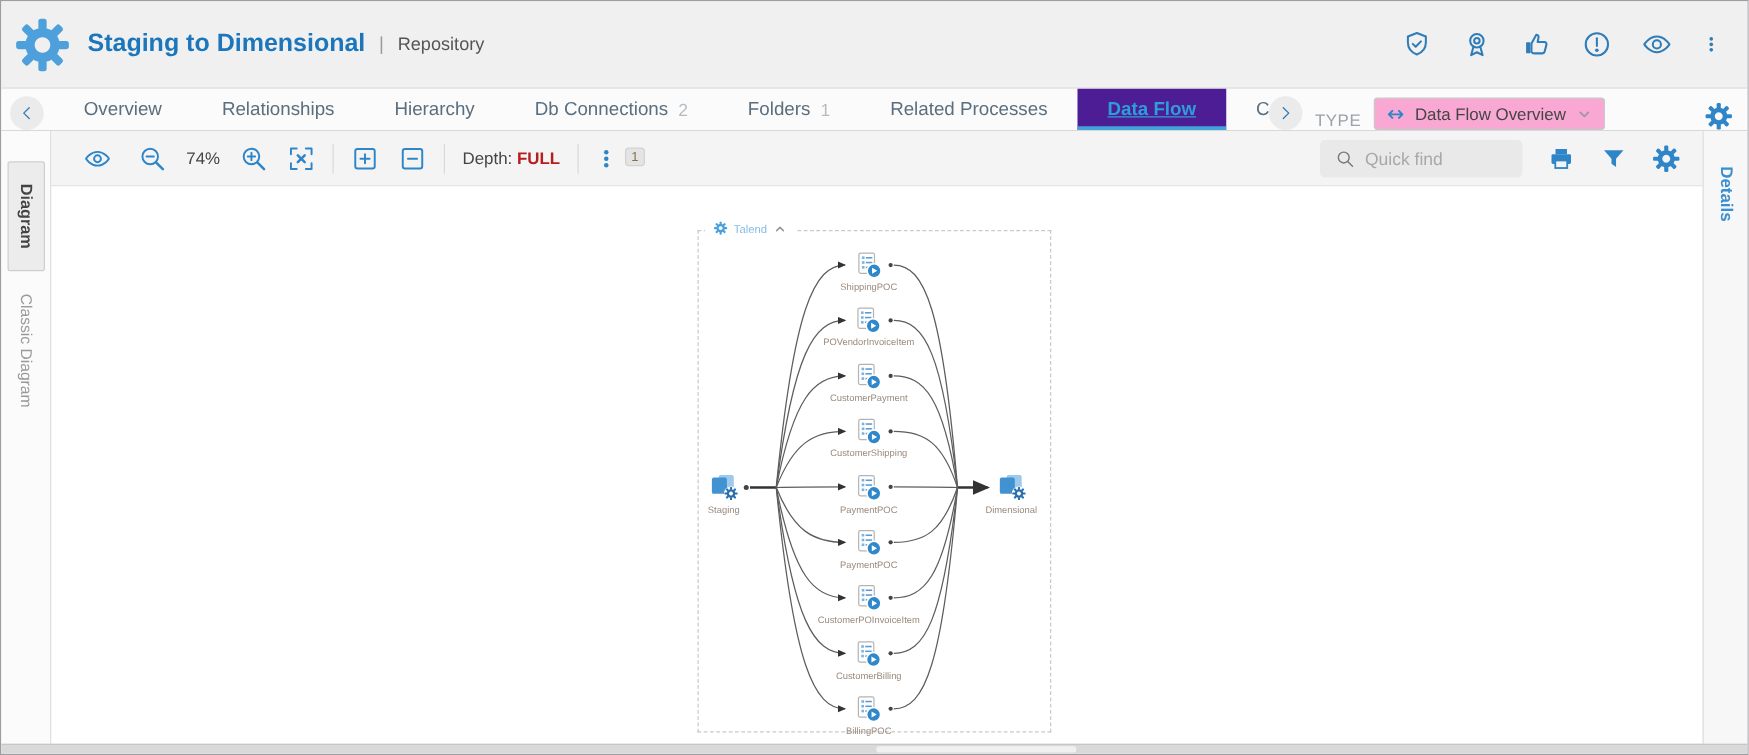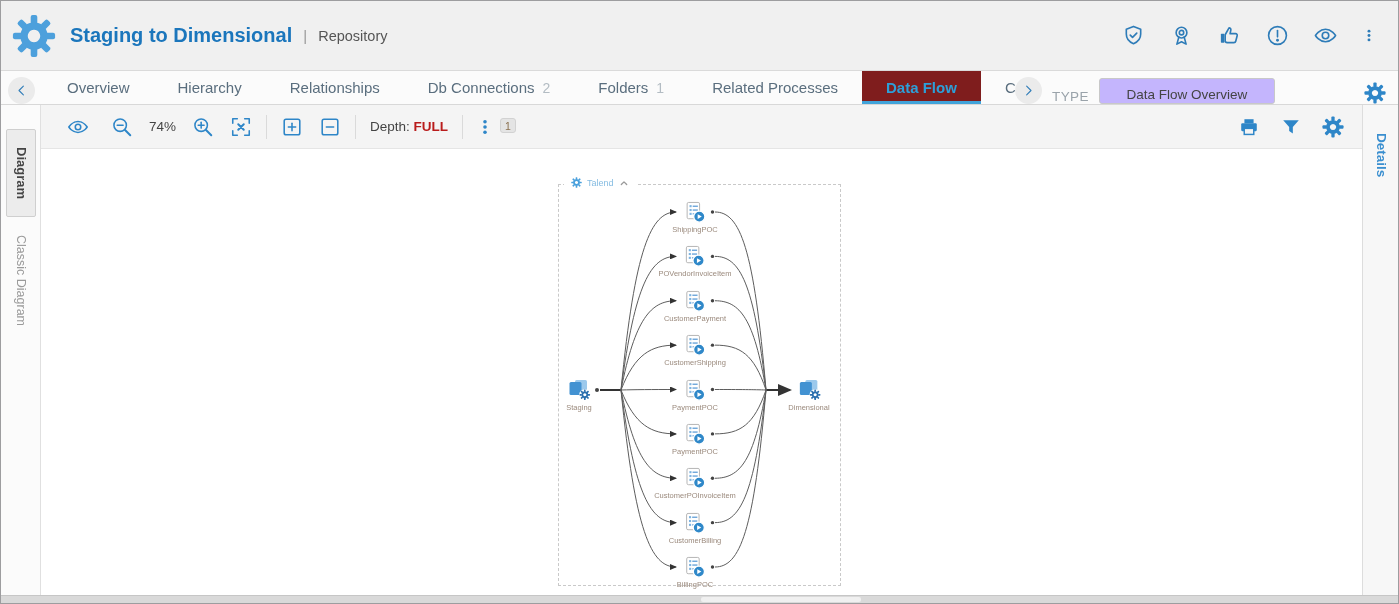--- a/index.html
+++ b/index.html
@@ -27,26 +27,26 @@
             border-bottom:1px solid #d8d8d8; display:flex; align-items:flex-end; }
   .circ-btn { width:27px; height:27px; border-radius:50%; background:#ebebeb; display:flex;
               align-items:center; justify-content:center; color:#2e7cb8; cursor:pointer; flex:0 0 auto; }
   .circ-btn svg { width:15px; height:15px; }
   .circ-btn.left { margin-left:7px; }
   .circ-btn.right { margin-left:-14px; z-index:2; }
   .tabs { display:flex; height:100%; margin-left:8px; }
   .tab { padding:0 24px; display:flex; align-items:center; font-size:15px; color:#5a6e7e;
          white-space:nowrap; cursor:pointer; }
   .tab .cnt { color:#b3bcc3; margin-left:8px; font-size:14px; }
-  .tab.active { color:#2d9fd8; background:#7f1d1d; font-weight:700; box-shadow:inset 0 -3px 0 #41a3da; }
+  .tab.active { color:#2d9fd8; background:#4c1d95; font-weight:700; box-shadow:inset 0 -3px 0 #41a3da;text-decoration:underline; }
   .tab.clip { max-width:52px; overflow:hidden; padding-right:0; }
   .type-label { color:#9aa3aa; font-size:13.5px; margin:0 10px 0 10px; letter-spacing:.4px; }
   .select { display:flex; align-items:center; gap:8px; border:1px solid #c8c8c8; border-radius:3px;
-            background:#c4b5fd; height:26px; padding:0 9px; font-size:13.5px; color:#444;
-            min-width:176px; cursor:pointer;flex-direction:column; }
+            background:#f9a8d4; height:26px; padding:0 9px; font-size:13.5px; color:#444;
+            min-width:176px; cursor:pointer; }
   .select .caret { margin-left:auto; color:#9a9a9a; width:13px; height:13px; }
   .tab-gear { margin-left:auto; margin-right:12px; width:22px; height:22px; color:#2e86c8; cursor:pointer; }
   .tab-gear svg { width:100%; height:100%; }
 
   
   .toolbar { position:absolute; top:104px; left:40px; right:36px; height:44px; background:#f4f4f4;
              display:flex; align-items:center; border-bottom:1px solid #e5e5e5; color:#2e86c8; }
   .tbtn { width:22px; height:22px; display:inline-flex; cursor:pointer; flex:0 0 auto; }
   .tbtn svg { width:100%; height:100%; }
   .tb-sep { width:1px; height:24px; background:#dadada; margin:0 14px; flex:0 0 auto; }
@@ -178,24 +178,24 @@
     <span class="circ-btn left">
       <svg viewBox="0 0 24 24" class="si" stroke-width="2.6">
           <path d="M15 5l-7 7 7 7"></path>
         </svg>
     </span>
     <div class="tabs">
         <div class="tab">
           <span>Overview</span>
         </div>
         <div class="tab">
+          <span>Relationships</span>
+        </div>
+        <div class="tab">
           <span>Hierarchy</span>
-        </div>
-        <div class="tab">
-          <span>Relationships</span>
         </div>
         <div class="tab">
           <span>Db Connections</span>
           <span class="cnt">2</span>
         </div>
         <div class="tab">
           <span>Folders</span>
           <span class="cnt">1</span>
         </div>
         <div class="tab">
@@ -278,20 +278,27 @@
     <span class="tb-sep"></span>
     <span class="steps">
       <svg viewBox="0 0 24 24" width="18" height="18" fill="currentColor">
           <circle cx="8" cy="5" r="2.4"></circle>
           <circle cx="8" cy="12" r="2.4"></circle>
           <circle cx="8" cy="19" r="2.4"></circle>
         </svg>
       <span class="badge">1</span>
     </span>
     <div class="tb-right">
+      <div class="qf">
+        <svg viewBox="0 0 24 24" class="si" stroke-width="2">
+            <circle cx="10.5" cy="10.5" r="6.5"></circle>
+            <line x1="15.5" y1="15.5" x2="21" y2="21"></line>
+          </svg>
+        <input type="text" placeholder="Quick find" style="">
+      </div>
       <span class="tbtn">
         <svg viewBox="0 0 24 24">
             <path d="M7 3.5h10V8H7z" fill="currentColor"></path>
             <rect x="3.5" y="8" width="17" height="8.5" rx="1.2" fill="currentColor"></rect>
             <rect x="6.8" y="13.5" width="10.4" height="6.6" fill="#f4f4f4" stroke="currentColor" stroke-width="1.6"></rect>
           </svg>
       </span>
       <span class="tbtn">
         <svg viewBox="0 0 24 24">
             <path d="M3.5 4.5h17L14 12v7.2l-4-2.9V12z" fill="currentColor"></path>

